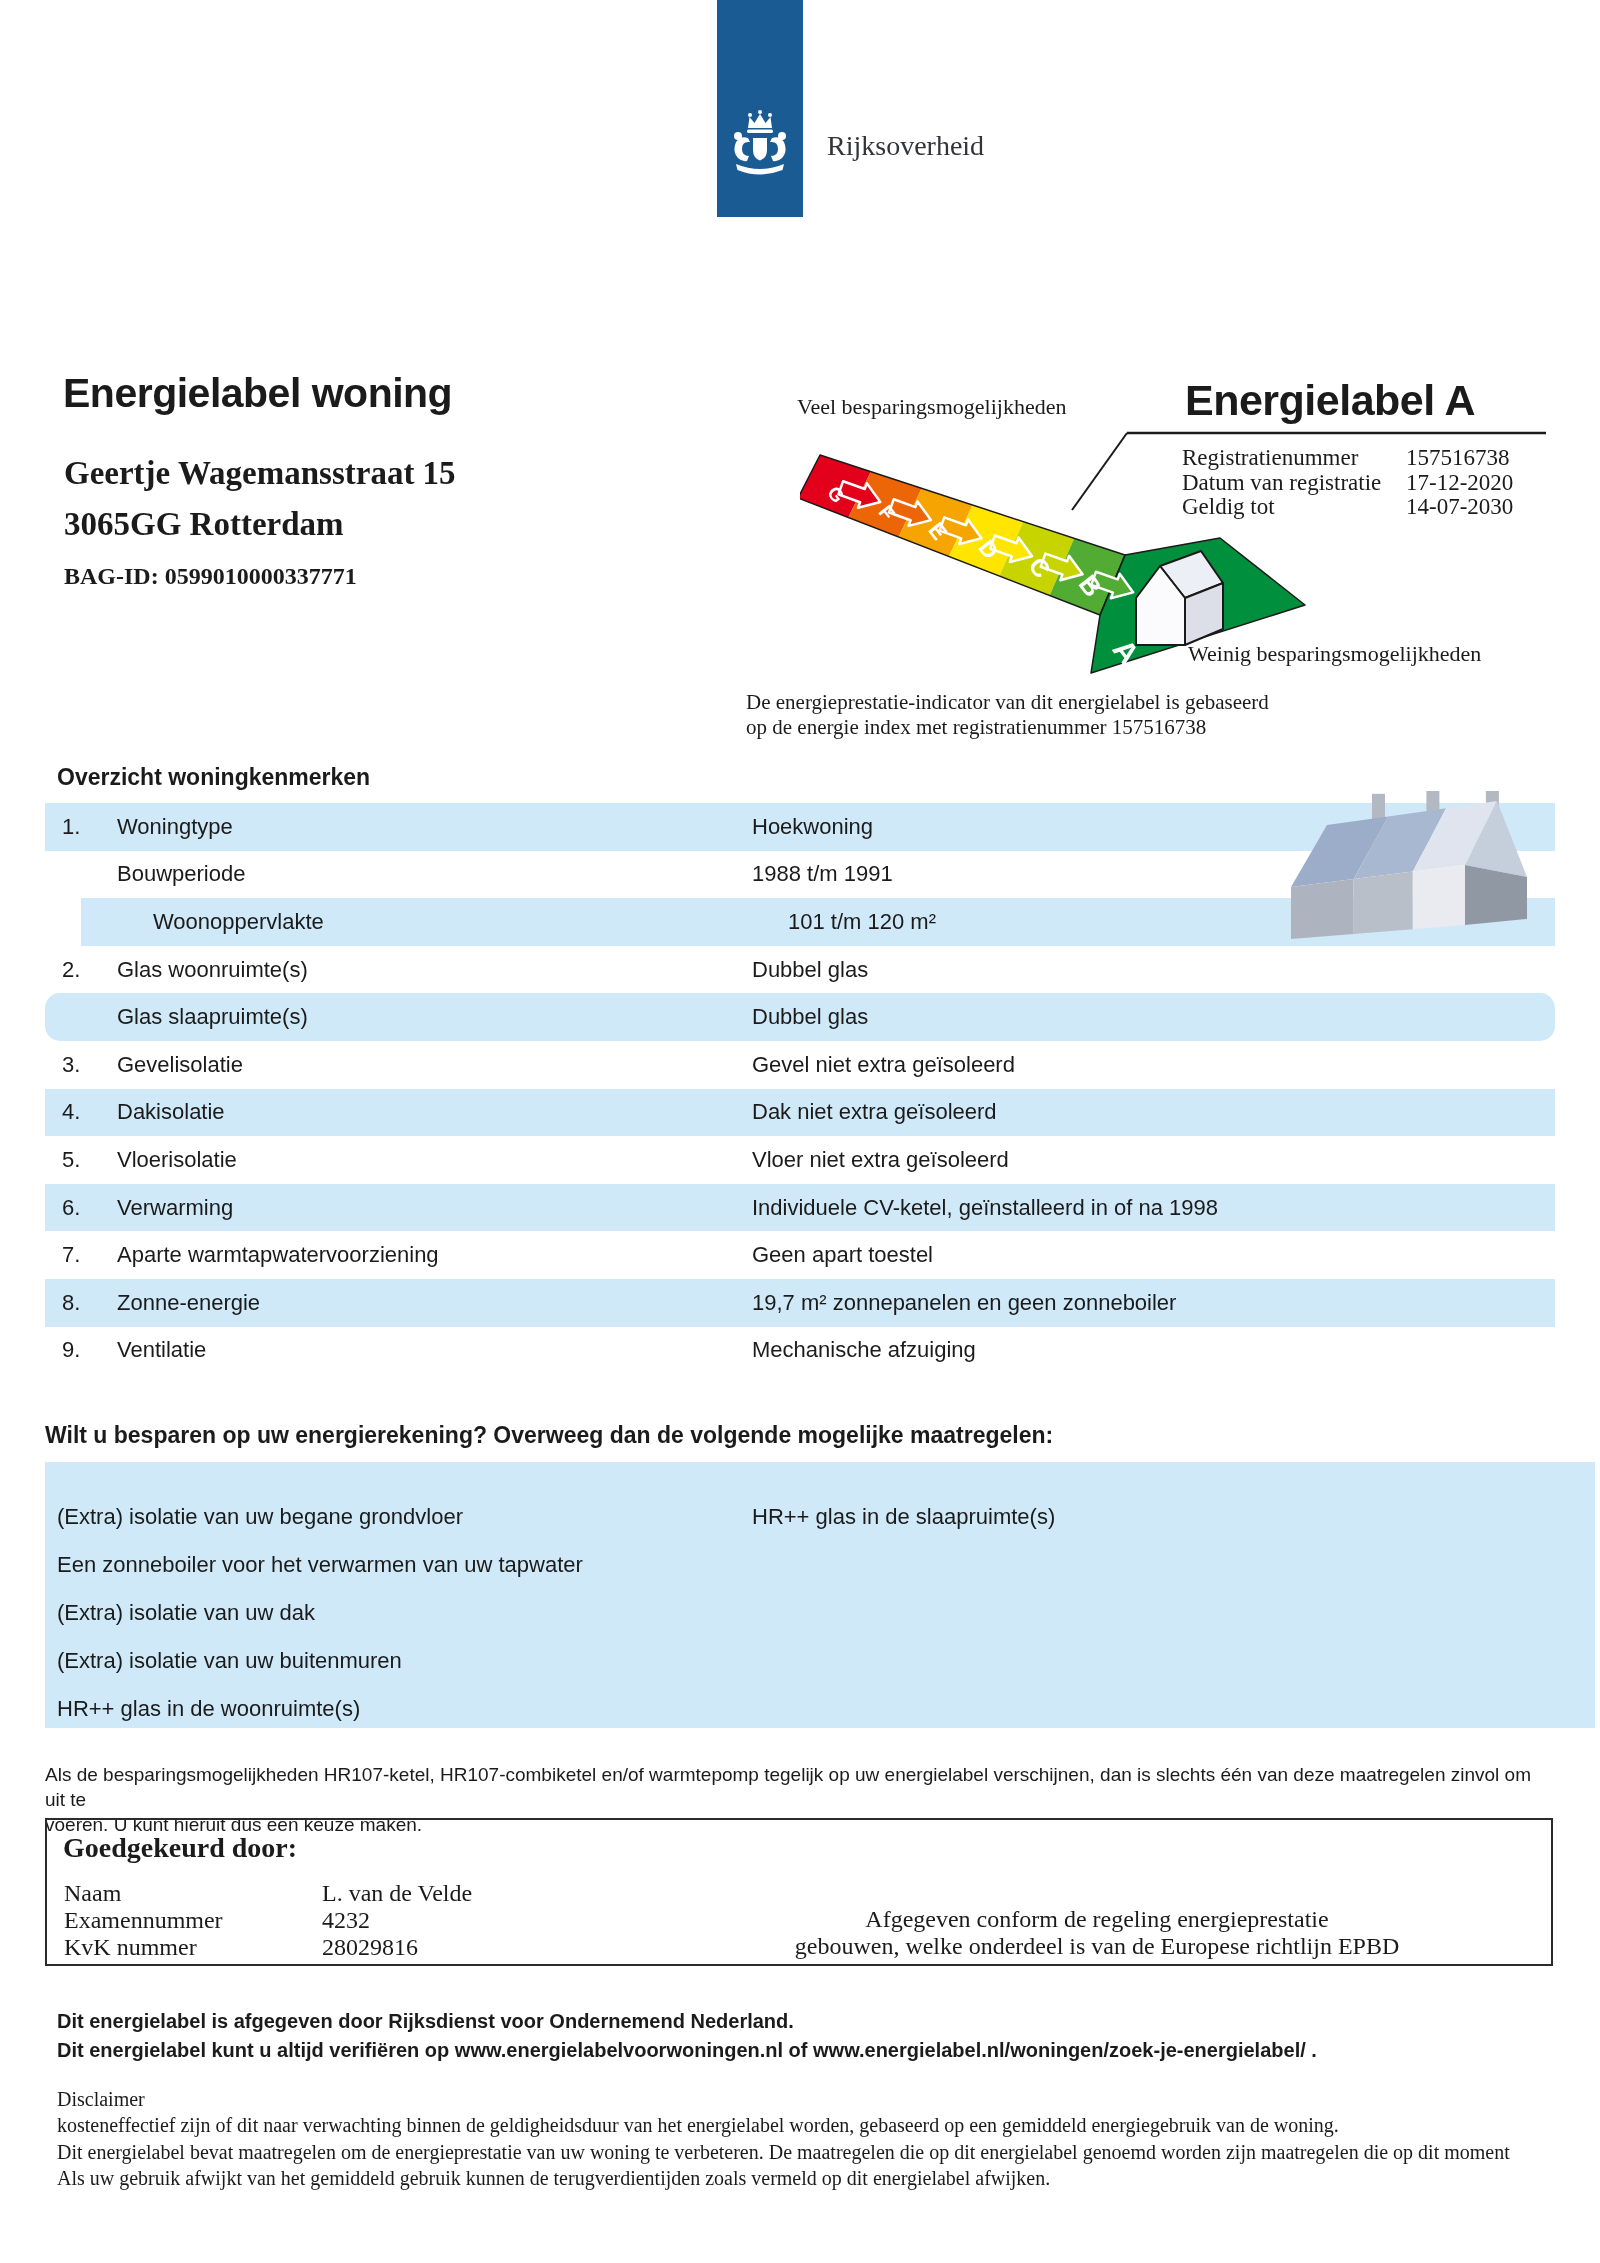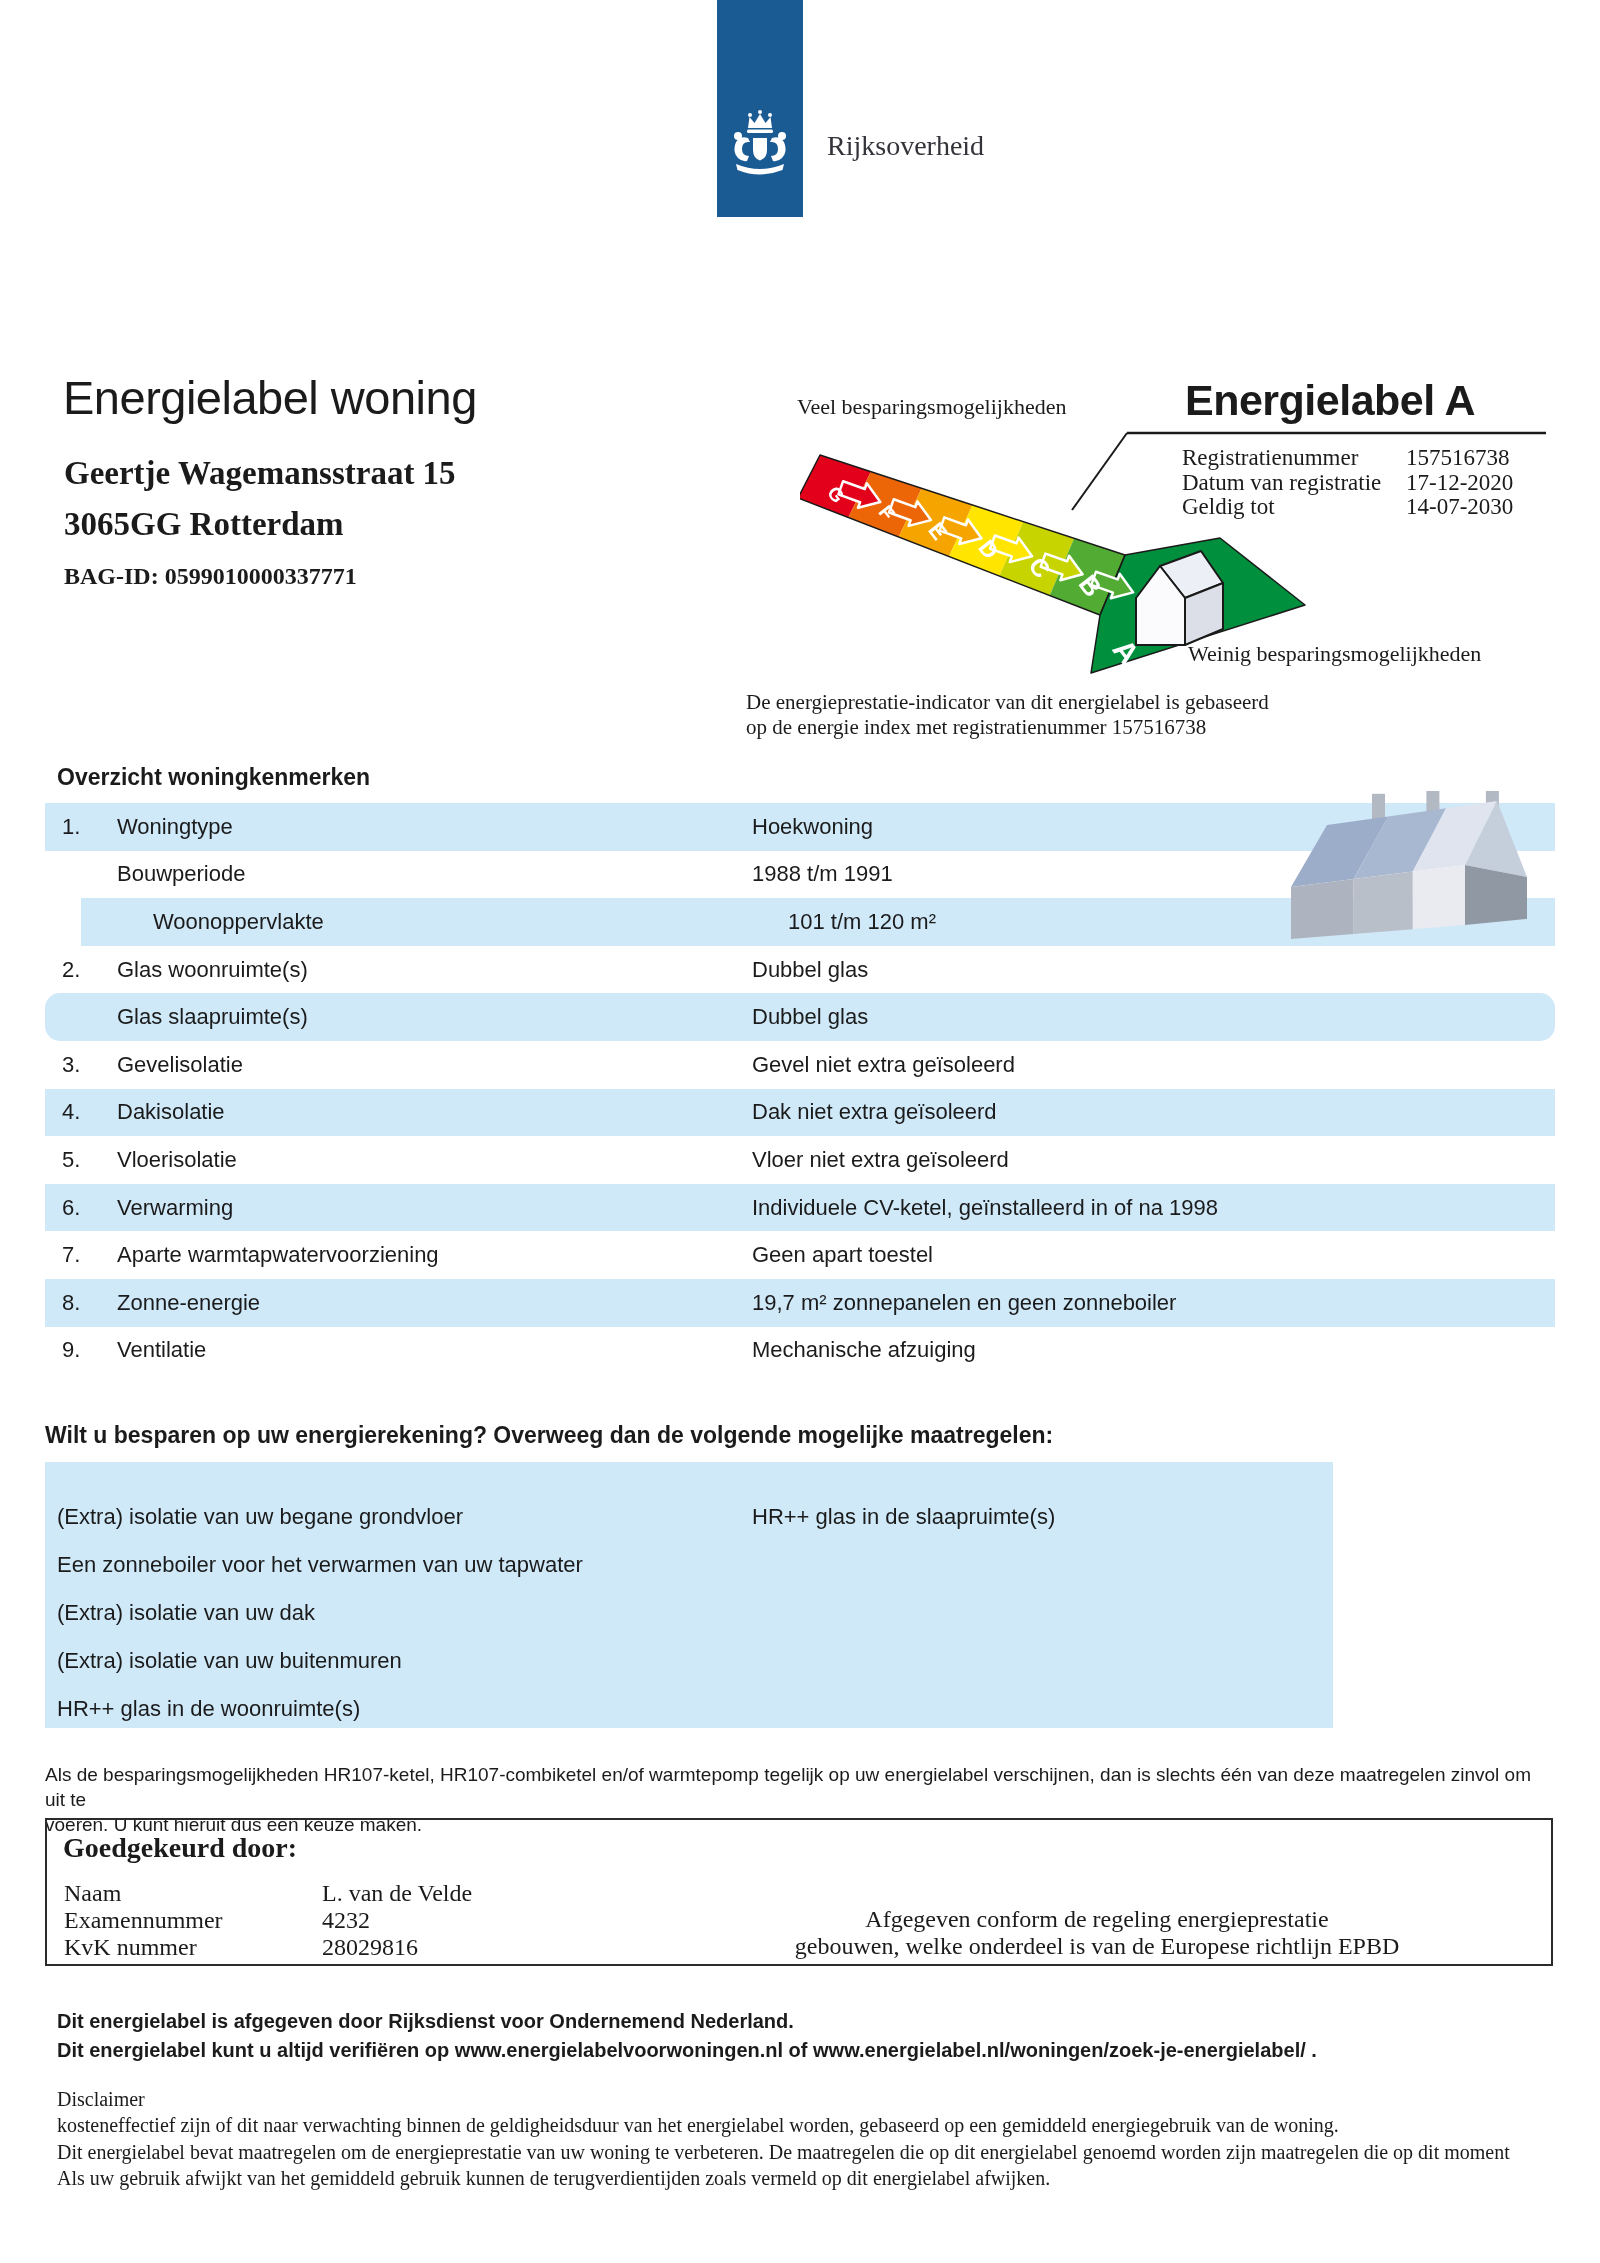--- a/index.html
+++ b/index.html
@@ -6,21 +6,21 @@
   .page{position:relative;width:1600px;height:2263px;background:#ffffff;overflow:hidden;color:#1b1b1b}
   .abs{position:absolute}
   .sans{font-family:"Liberation Sans",sans-serif}
   .serif{font-family:"Liberation Serif",serif}
 
   
   .logo-ribbon{left:717px;top:0;width:86px;height:217px;background:#1b5b94}
   .logo-word{left:827px;top:130px;font-size:28px;color:#33343a}
 
   
-  .doc-title{left:63px;top:370px;font-size:47px;font-weight:normal;letter-spacing:-0.5px}
+  .doc-title{left:63px;top:370px;font-size:41px;font-weight:bold;letter-spacing:-0.5px}
   .addr1{left:64px;top:455px;font-size:33px;font-weight:bold}
   .addr2{left:64px;top:506px;font-size:33px;font-weight:bold}
   .bagid{left:64px;top:563px;font-size:24px;font-weight:bold}
 
   
   .veel{left:797px;top:394px;font-size:22px}
   .label-title{left:1185px;top:376px;font-size:43px;font-weight:bold;letter-spacing:-0.5px}
   .reg-rows{left:1182px;top:446px;font-size:23px;line-height:24.6px}
   .reg-row{position:relative;height:24.6px;white-space:nowrap}
   .reg-val{position:absolute;left:224px}
@@ -30,21 +30,21 @@
   
   .feat-head{left:57px;top:764px;font-size:23px;font-weight:bold}
   .feat-rows{left:45px;top:803px;width:1510px;font-size:22px}
   .frow{position:relative;display:flex;align-items:center;height:47.6px}
   .fnum{width:55px;padding-left:17px;flex:0 0 auto}
   .fvalue{position:absolute;left:707px}
   .table-house{left:1283px;top:791px}
 
   
   .meas-head{left:45px;top:1422px;font-size:23px;font-weight:bold}
-  .meas-box{left:45px;top:1462px;width:1288px;height:266px;background:#cfe9f9}
+  .meas-box{left:45px;top:1462px;width:1550px;height:266px;background:#cfe9f9}
   .mcol{position:absolute;top:42px;font-size:22px}
   .mcol-left{left:12px}
   .mcol-right{left:707px}
   .mitem{height:48px}
 
   
   .combo-note{left:45px;top:1762px;width:1510px;font-size:19px;line-height:25px}
   .appr-box{left:45px;top:1818px;width:1508px;height:148px;border:2px solid #2b2b2b;box-sizing:border-box}
   .appr-title{left:16px;top:12px;font-size:28px;font-weight:bold;position:absolute}
   .appr-rows{position:absolute;left:17px;top:60px;font-size:24px}

